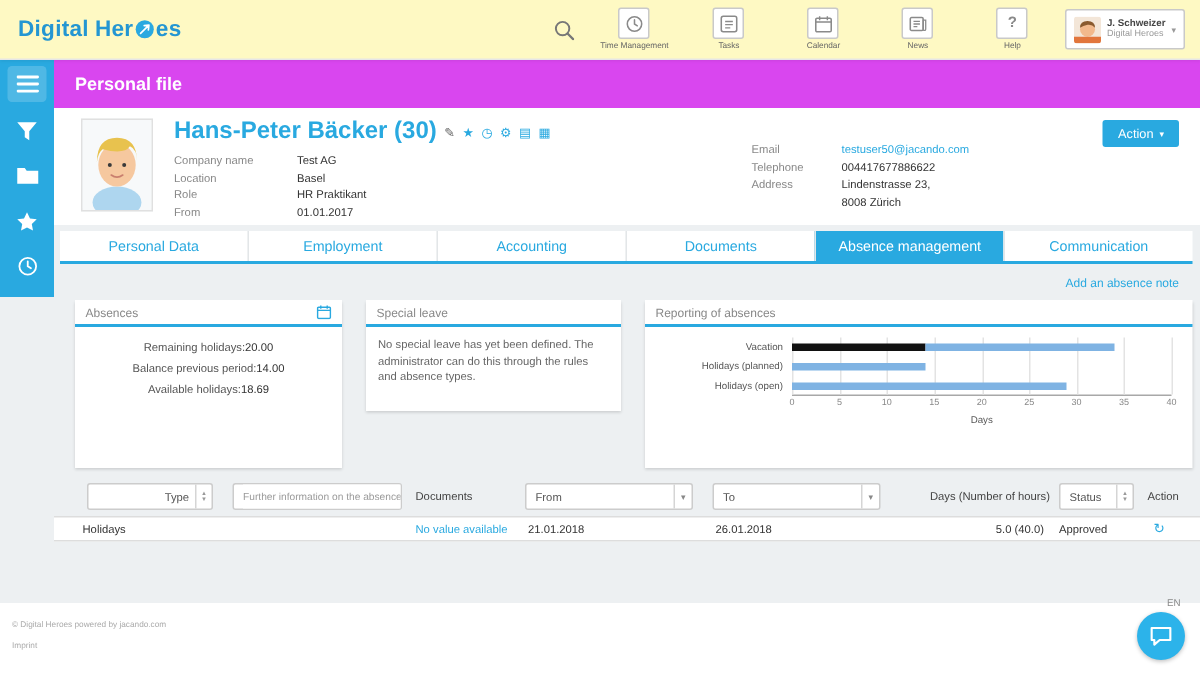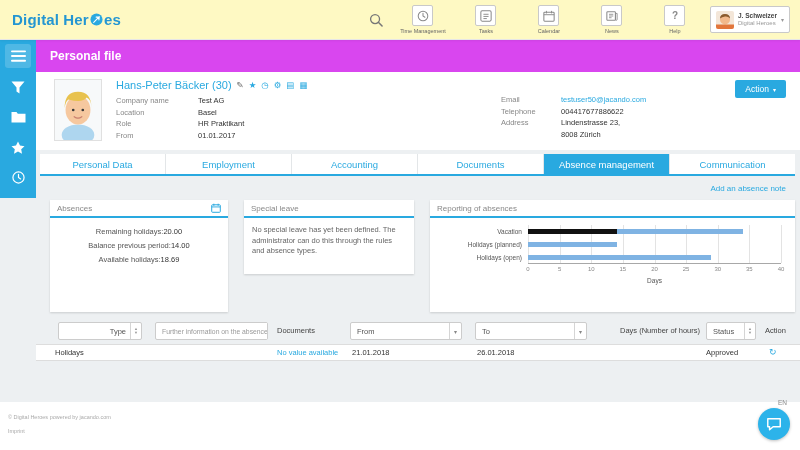--- a/index.html
+++ b/index.html
@@ -35,21 +35,21 @@
   .menu-inner { width:26px; height:24px; background:rgba(255,255,255,.18); border-radius:3px; display:flex; align-items:center; justify-content:center; }
 
   
   .graybg { position:absolute; top:150px; left:0; right:0; height:252px; background:#edf0f2; z-index:1; }
 
   
   .card { position:absolute; top:72px; left:36px; right:0; height:78px; background:#fff; z-index:3; padding:7px 14px 0 18px; }
   .card-inner { display:flex; }
   .p-avatar { width:48px; height:62px; border:1px solid #e0e0e0; background:#f7f9fa; margin-right:14px; flex:0 0 auto; overflow:hidden; }
   .name-line { display:flex; align-items:center; gap:5px; margin-bottom:4px; }
-  .p-name { color:#29a9e0; font-size:11px; font-weight:normal; }
+  .p-name { color:#29a9e0; font-size:16px; font-weight:bold; }
   .mini-ico { font-size:8.5px; color:#29a9e0; cursor:pointer; line-height:1; }
   .mini-ico.dark { color:#666; }
   .fieldgrid { font-size:7.5px; line-height:11.5px; }
   .frow { display:flex; }
   .flabel { width:82px; color:#888; }
   .fvalue { color:#333; }
   .right-fields { position:absolute; left:465px; top:22px; font-size:7.5px; line-height:11.5px; }
   .right-fields .flabel { width:60px; }
   .linkval { color:#29a9e0; cursor:pointer; }
   .action-btn { position:absolute; right:14px; top:8px; background:#29a9e0; color:#fff; border:none; font-size:8.5px;
@@ -424,20 +424,21 @@
         </span>
     </div>
     <span class="flt-label" style="left:729px;">Action</span>
   </div>
 
   <div class="trow">
     <span class="tcell" style="left:19px;">Holidays</span>
     <span class="tcell tlink" style="left:241px;">No value available</span>
     <span class="tcell" style="left:316px;">21.01.2018</span>
     <span class="tcell" style="left:441px;">26.01.2018</span>
+    <span class="tcell" style="left:560px; width:100px; text-align:right;">5.0 (40.0)</span>
     <span class="tcell" style="left:670px;">Approved</span>
     <span class="tcell refresh" style="left:733px;">↻</span>
   </div>
 
   <div class="copyright">© Digital Heroes powered by jacando.com</div>
   <div class="imprint">Imprint</div>
   <div class="lang">EN</div>
   <div class="chat-fab">
     <svg width="16" height="16" viewBox="0 0 18 18">
         <path d="M2 3 h14 v9 h-8 l-4 3.5 V12 H2 Z" fill="none" stroke="#fff" stroke-width="1.6" stroke-linejoin="round"></path>

